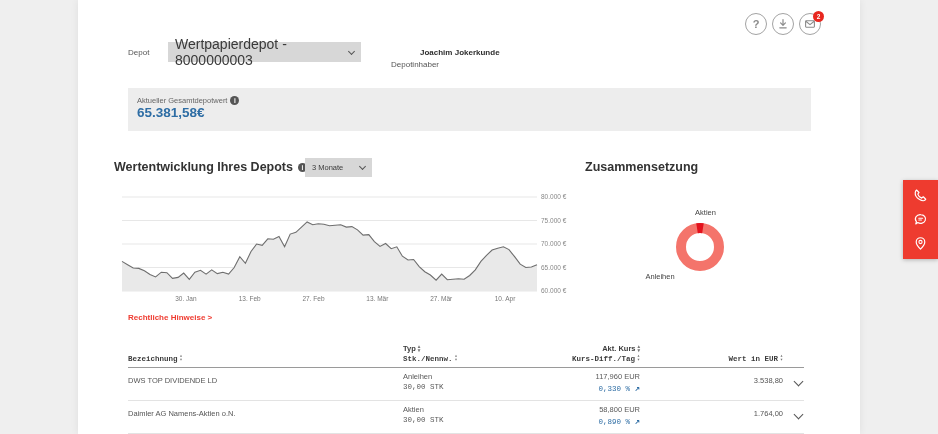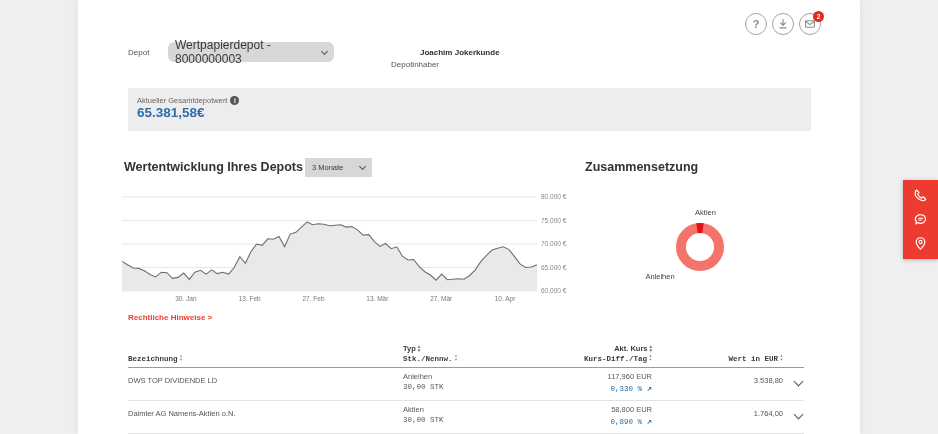--- a/index.html
+++ b/index.html
@@ -9,56 +9,56 @@
 
   .page-title { position:absolute; left:50px; top:10px; font-size:15px; font-weight:700; color:#3b3b3b; letter-spacing:0.2px; }
 
   .top-icons { position:absolute; top:13px; left:667px; display:flex; gap:5px; }
   .circle-btn { position:relative; width:22px; height:22px; border:1px solid #a3a3a3; border-radius:50%; display:flex; align-items:center; justify-content:center; color:#8a8a8a; font-size:11px; font-weight:700; cursor:pointer; background:#fff; }
   .badge { position:absolute; top:-3px; right:-4px; width:11px; height:11px; background:#e8271f; border-radius:50%; color:#fff; font-size:6.5px; font-weight:700; display:flex; align-items:center; justify-content:center; }
 
   .depot-row { position:absolute; top:42px; left:50px; width:680px; height:22px; font-size:8px; color:#555; }
   .depot-label { position:absolute; left:0; top:6px; }
   .select-box { position:absolute; display:flex; align-items:center; justify-content:space-between; background:#d7d7d7; color:#3a3a3a; padding:0 7px; cursor:pointer; }
-  .depot-select { left:40px; top:0; width:166px; height:20px; font-size:12px;border-radius:6px; }
+  .depot-select { left:40px; top:0; width:193px; height:20px; font-size:14px; }
   .owner-label { position:absolute; left:239px; top:18px;padding-left:24px; }
   .owner-value { position:absolute; left:292px; top:6px; font-weight:700; color:#2e2e2e; }
 
   .chev { width:5px; height:5px; border-right:1.2px solid #555; border-bottom:1.2px solid #555; transform:rotate(45deg); margin-top:-2px; flex:none; }
 
   .summary-bar { position:absolute; left:50px; top:88px; width:683px; height:43px; background:#ededed; }
   .sum-block { position:absolute; top:8px; }
   .sum-left { left:9px; } .sum-right { left:232px; }
   .sum-label { font-size:7.5px; color:#666; display:flex; align-items:center; gap:3px; }
   .sum-value { font-size:13.5px; font-weight:700; color:#2e6da4; }
   .info-dot { display:inline-flex; width:9px; height:9px; background:#555; color:#fff; border-radius:50%; font-size:6.5px; font-weight:700; align-items:center; justify-content:center; font-style:normal; }
   .up-arrow { font-size:9px; font-weight:700; color:#2e6da4; }
 
   .section-title { position:absolute; font-size:12.5px; font-weight:700; color:#333; display:flex; align-items:center; gap:5px; }
-  .perf-title { left:46px; top:160px; }
+  .perf-title { left:36px; top:160px; }
   .comp-title { left:507px; top:160px; }
   .range-select { left:227px; top:158px; width:67px; height:19px; font-size:7.5px; }
 
   .perf-chart { position:absolute; left:44px; top:197px; width:415px; height:94px; overflow:visible; }
   .ytick { position:absolute; left:463px; width:42px; font-size:6.5px; color:#888; }
   .xtick { position:absolute; top:295px; width:40px; text-align:center; font-size:6.5px; color:#777; }
 
   .donut-svg { position:absolute; left:577px; top:202px; width:90px; height:90px; }
   .donut-label { position:absolute; font-size:7.5px; color:#444; text-align:center; }
   .lbl-aktien { left:605px; top:208px; width:45px; }
   .lbl-anleihen { left:556px; top:272px; width:52px; }
 
   .legal-link { position:absolute; left:50px; top:313px; font-size:8px; font-weight:700; color:#ef3b30; cursor:pointer; text-decoration:none; }
 
   .table-wrap { position:absolute; left:50px; top:340px; width:676px; }
   .thead { position:relative; height:28px; border-bottom:1px solid #9a9a9a; font-size:7.5px; font-weight:700; color:#3c3c3c; }
   .trow { position:relative; height:33px; border-bottom:1px solid #e3e3e3; font-size:7.5px; color:#5a5a5a; }
   .c1 { position:absolute; left:0; }
   .c2 { position:absolute; left:275; left:275px; }
-  .c3 { position:absolute; right:152px; text-align:right; }
+  .c3 { position:absolute; right:164px; text-align:right; }
   .c4 { position:absolute; right:21px; }
   .l1 { top:4px; } .l2 { top:15px;font-family:Liberation Mono, monospace; }
   .hline { display:flex; align-items:center; gap:2px; }
   .c3 .hline, .c4 .hline { justify-content:flex-end; }
   .sort { display:inline-flex; flex-direction:column; line-height:3.8px; font-size:5px; color:#777; font-style:normal; }
   .sort i { font-style:normal; }
   .cell-name { top:8px; color:#555; }
   .pct { color:#2e6da4; }
   .row-chev { position:absolute; right:2px; top:10px; width:7px; height:7px; border-right:1.4px solid #555; border-bottom:1.4px solid #555; transform:rotate(45deg); cursor:pointer; }
 

